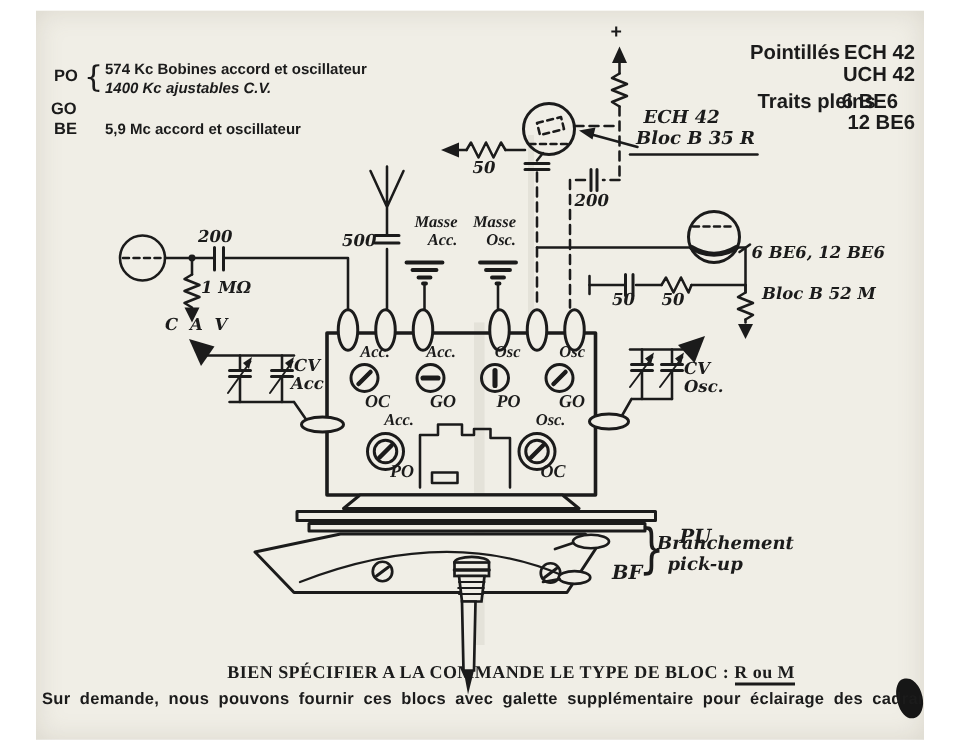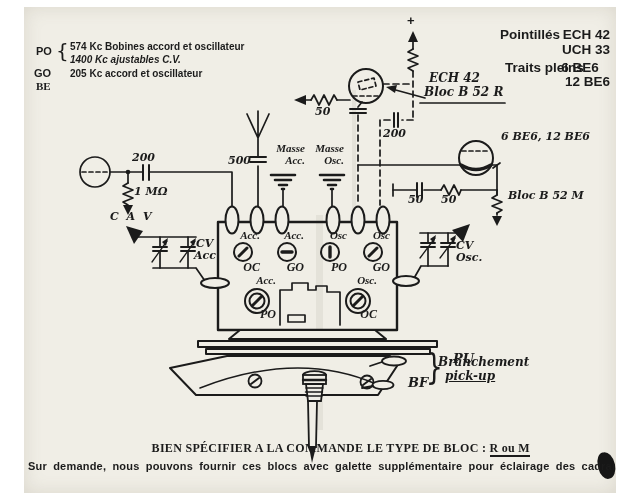--- a/index.html
+++ b/index.html
@@ -205,36 +205,36 @@
       <ellipse cx="383" cy="385" rx="10.5" ry="4.2"></ellipse>
       <path d="M373,386 L362,388" fill="none"></path>
     </g>
   </svg>
 
   <div class="lbl print s11" style="left:36px;top:46px;">PO</div>
   <div class="lbl brace" style="left:56px;top:41px;font-size:20px;">{</div>
   <div class="lbl print s10" style="left:70px;top:42px;">574 Kc Bobines accord et oscillateur</div>
   <div class="lbl print s10" style="left:70px;top:55px;font-style:italic;">1400 Kc ajustables C.V.</div>
   <div class="lbl print s11" style="left:34px;top:68px;">GO</div>
-  <div class="lbl print s10" style="left:70px;top:69px;">205 Kc accord et oscillateur</div>
-  <div class="lbl print s11" style="left:36px;top:81px;font-family:Liberation Serif, serif;">BE</div>
+  <div class="lbl print s11" style="left:36px;top:81px;">BE</div>
+  <div class="lbl print s10" style="left:70px;top:82px;">5,9 Mc accord et oscillateur</div>
 
   <div class="lbl print s135" style="left:500px;top:28px;">Pointillés</div>
   <div class="lbl print s135" style="left:550px;top:28px;width:60px;text-align:right;">ECH 42</div>
-  <div class="lbl print s135" style="left:550px;top:43px;width:60px;text-align:right;">UCH 33</div>
+  <div class="lbl print s135" style="left:550px;top:43px;width:60px;text-align:right;">UCH 42</div>
   <div class="lbl print s135" style="left:505px;top:61px;">Traits pleins</div>
   <div class="lbl print s135" style="left:550px;top:61px;width:60px;text-align:center;">6 BE6</div>
   <div class="lbl print s135" style="left:550px;top:75px;width:60px;text-align:right;">12 BE6</div>
 
   <div class="lbl print s13" style="left:407px;top:14px;">+</div>
   <div class="lbl hand s11" style="left:315px;top:106px;">50</div>
   <div class="lbl hand s11" style="left:383px;top:128px;">200</div>
   <div class="lbl hand s12" style="left:429px;top:72px;">ECH 42</div>
-  <div class="lbl hand s12" style="left:424px;top:86px;">Bloc B 52 R</div>
-  <div class="lbl hand s11" style="left:501px;top:131px;">6 BE6, 12 BE6</div>
+  <div class="lbl hand s12" style="left:424px;top:86px;">Bloc B 35 R</div>
+  <div class="lbl hand s11" style="left:501px;top:163px;">6 BE6, 12 BE6</div>
   <div class="lbl hand s11" style="left:508px;top:162px;margin-top:28px;">Bloc B 52 M</div>
   <div class="lbl hand s11" style="left:132px;top:152px;">200</div>
   <div class="lbl hand s11" style="left:134px;top:186px;">1 MΩ</div>
   <div class="lbl hand s11" style="left:110px;top:211px;letter-spacing:2px;">C A V</div>
   <div class="lbl hand s11" style="left:228px;top:155px;">500</div>
   <div class="lbl hand s11 ctr" style="left:265px;top:143px;width:40px;">Masse</div>
   <div class="lbl hand s11 ctr" style="left:265px;top:155px;width:40px;">Acc.</div>
   <div class="lbl hand s11 ctr" style="left:304px;top:143px;width:40px;">Masse</div>
   <div class="lbl hand s11 ctr" style="left:304px;top:155px;width:40px;">Osc.</div>
   <div class="lbl hand s11" style="left:408px;top:194px;">50</div>
@@ -254,21 +254,21 @@
   <div class="lbl hand s12 ctr" style="left:356px;top:261px;width:34px;">GO</div>
   <div class="lbl hand s11 ctr" style="left:238px;top:275px;width:38px;">Acc.</div>
   <div class="lbl hand s12 ctr" style="left:238px;top:308px;width:38px;">PO</div>
   <div class="lbl hand s11 ctr" style="left:339px;top:275px;width:38px;">Osc.</div>
   <div class="lbl hand s12 ctr" style="left:339px;top:308px;width:38px;">OC</div>
 
   <div class="lbl hand s13" style="left:409px;top:352px;margin-left:44px;">PU</div>
   <div class="lbl hand s13" style="left:408px;top:376px;">BF</div>
   <div class="lbl brace" style="left:423px;top:348px;font-size:36px;transform:scaleX(.75);">}</div>
   <div class="lbl hand s12" style="left:438px;top:356px;">Branchement</div>
-  <div class="lbl hand s12" style="left:445px;top:370px;text-decoration:underline;">pick-up</div>
+  <div class="lbl hand s12" style="left:445px;top:370px;">pick-up</div>
 
   <div class="lbl print s12 ctr" style="left:130px;top:442px;width:400px;letter-spacing:.3px;">
     <span>BIEN SPÉCIFIER A LA COMMANDE LE TYPE DE BLOC :</span>
     <span class="underl">R ou M</span>
   </div>
   <div class="lbl print" style="left:28px;top:461px;width:586px;font-size:11px;word-spacing:3px;letter-spacing:.2px;overflow:hidden;">Sur demande, nous pouvons fournir ces blocs avec galette supplémentaire pour éclairage des cadrans bande.</div>
 
   <svg id="shaftlayer" width="640" height="500" viewBox="0 0 640 500" stroke="#1b1b1b" fill="none" stroke-width="1.8" stroke-linecap="round">
     <g>
       <ellipse cx="314.5" cy="375" rx="11.5" ry="3.8" fill="#f0eee6"></ellipse>

